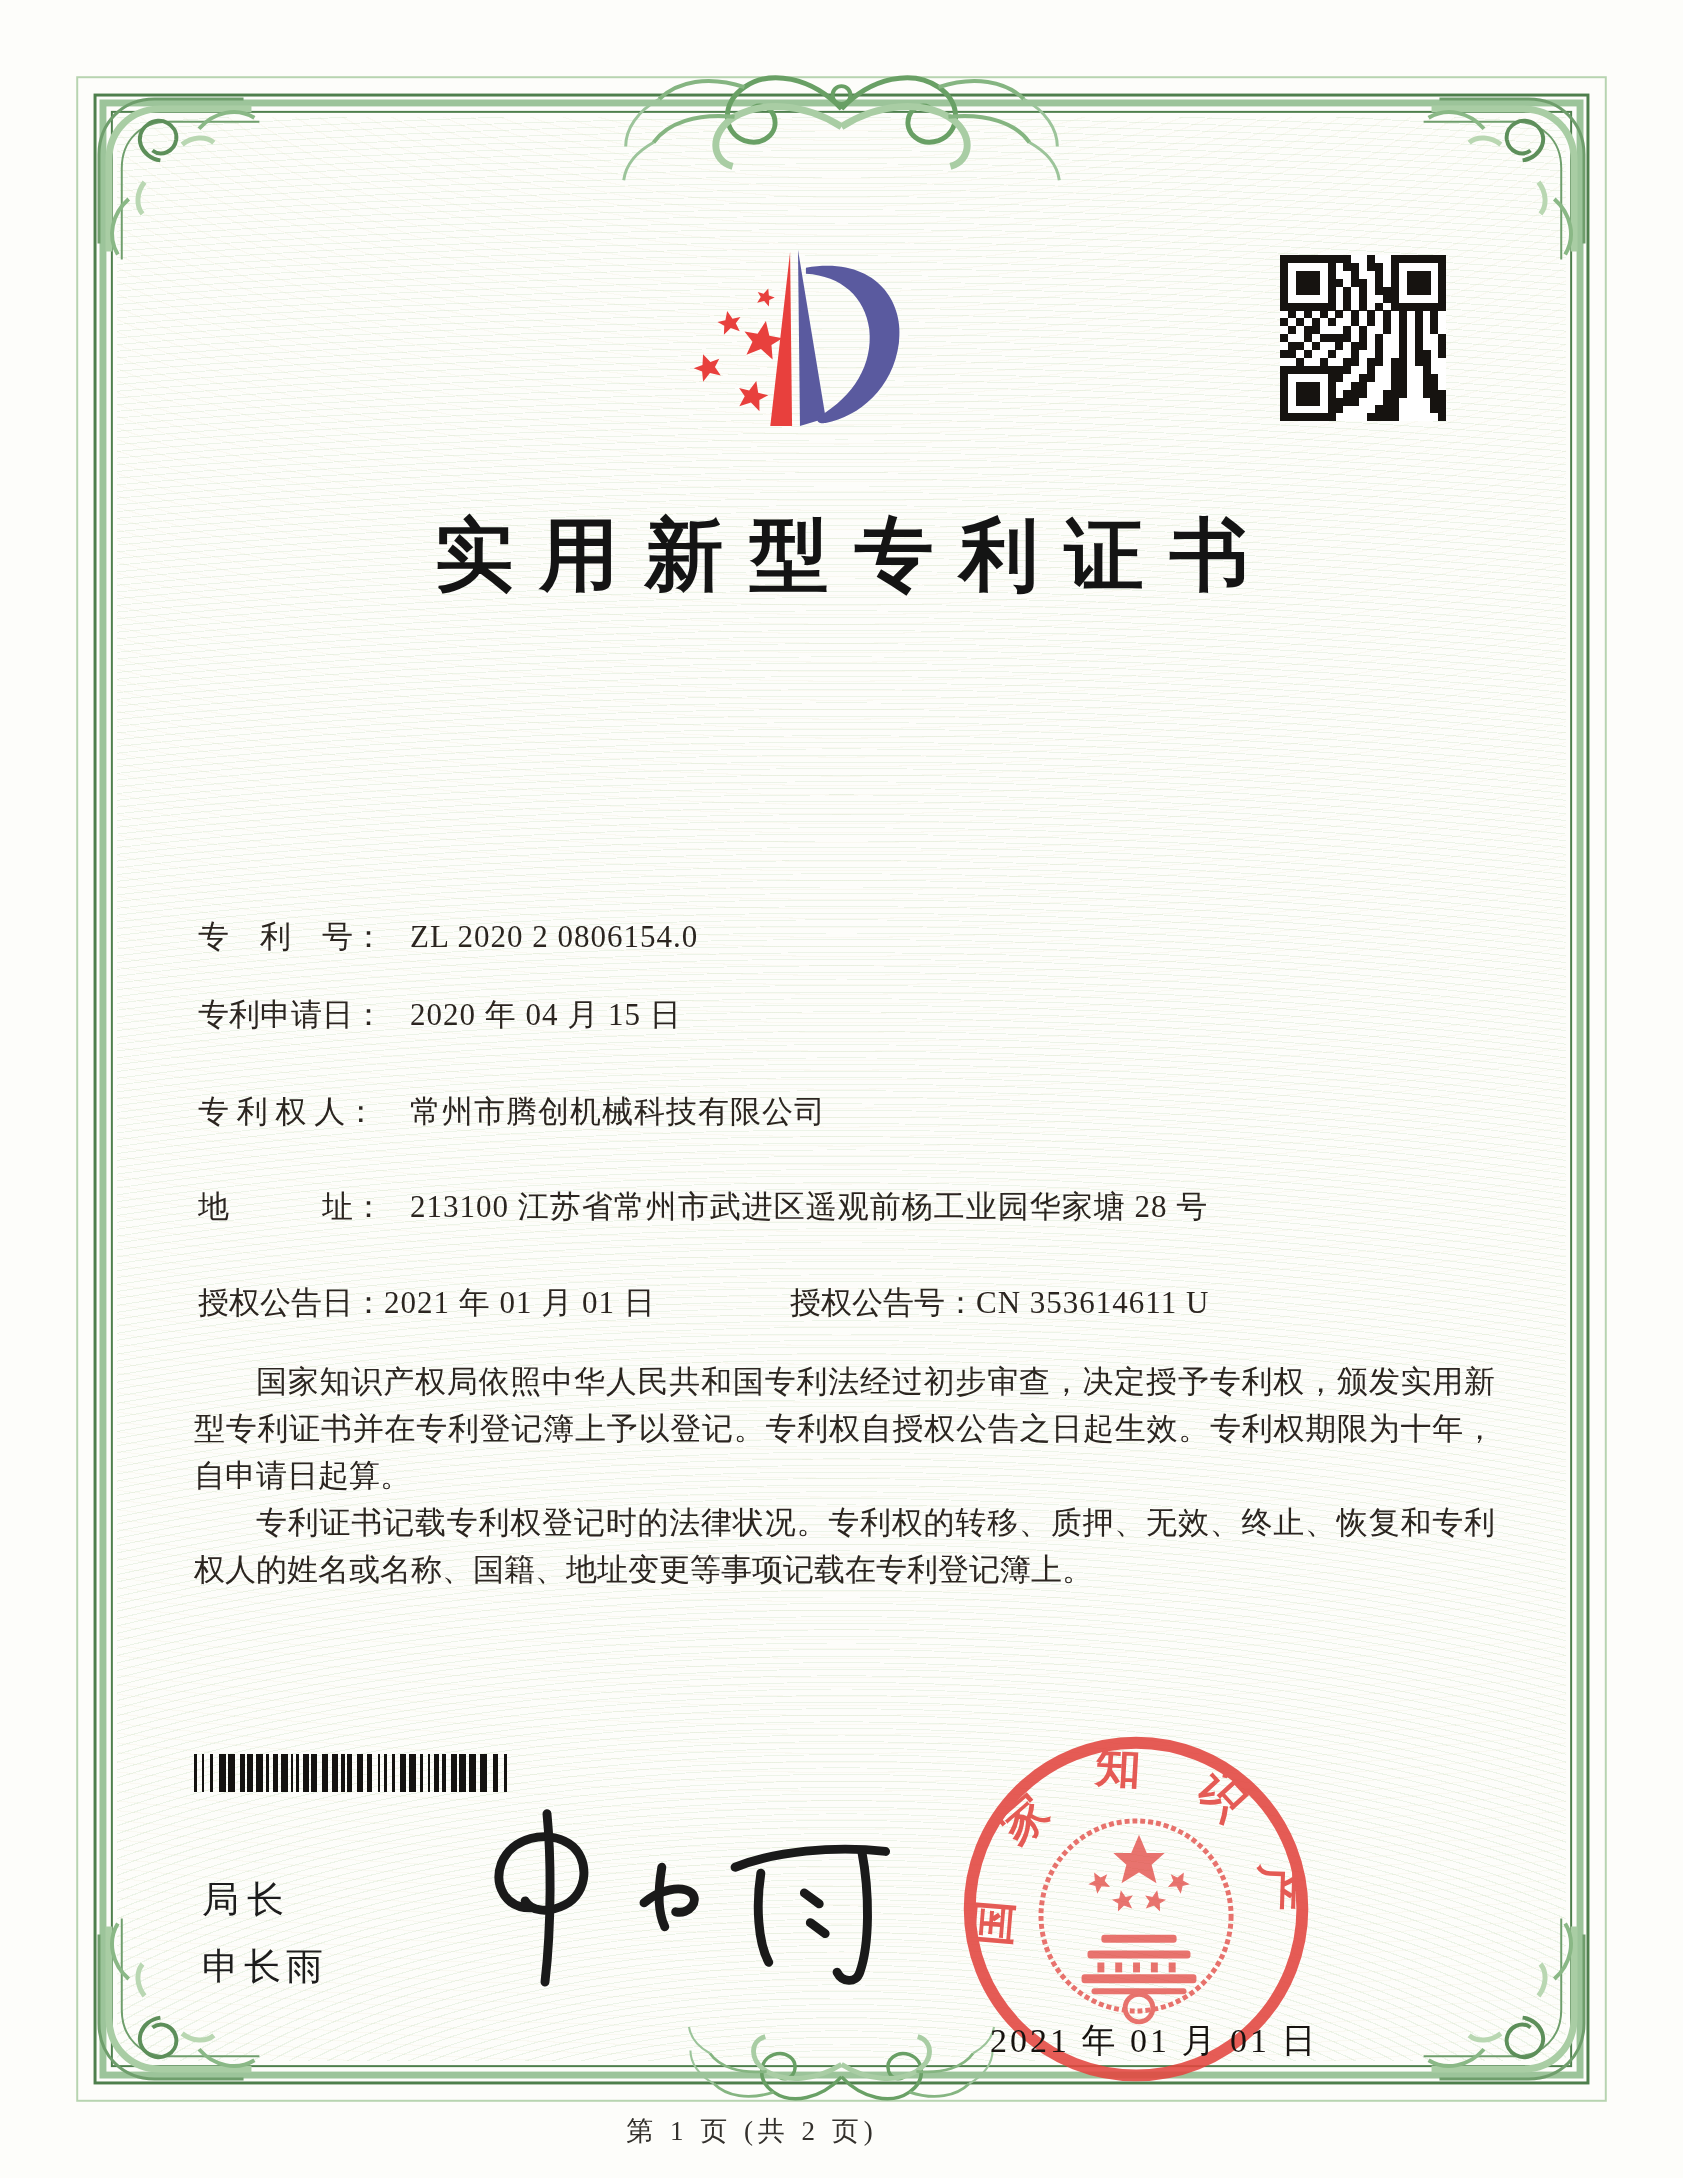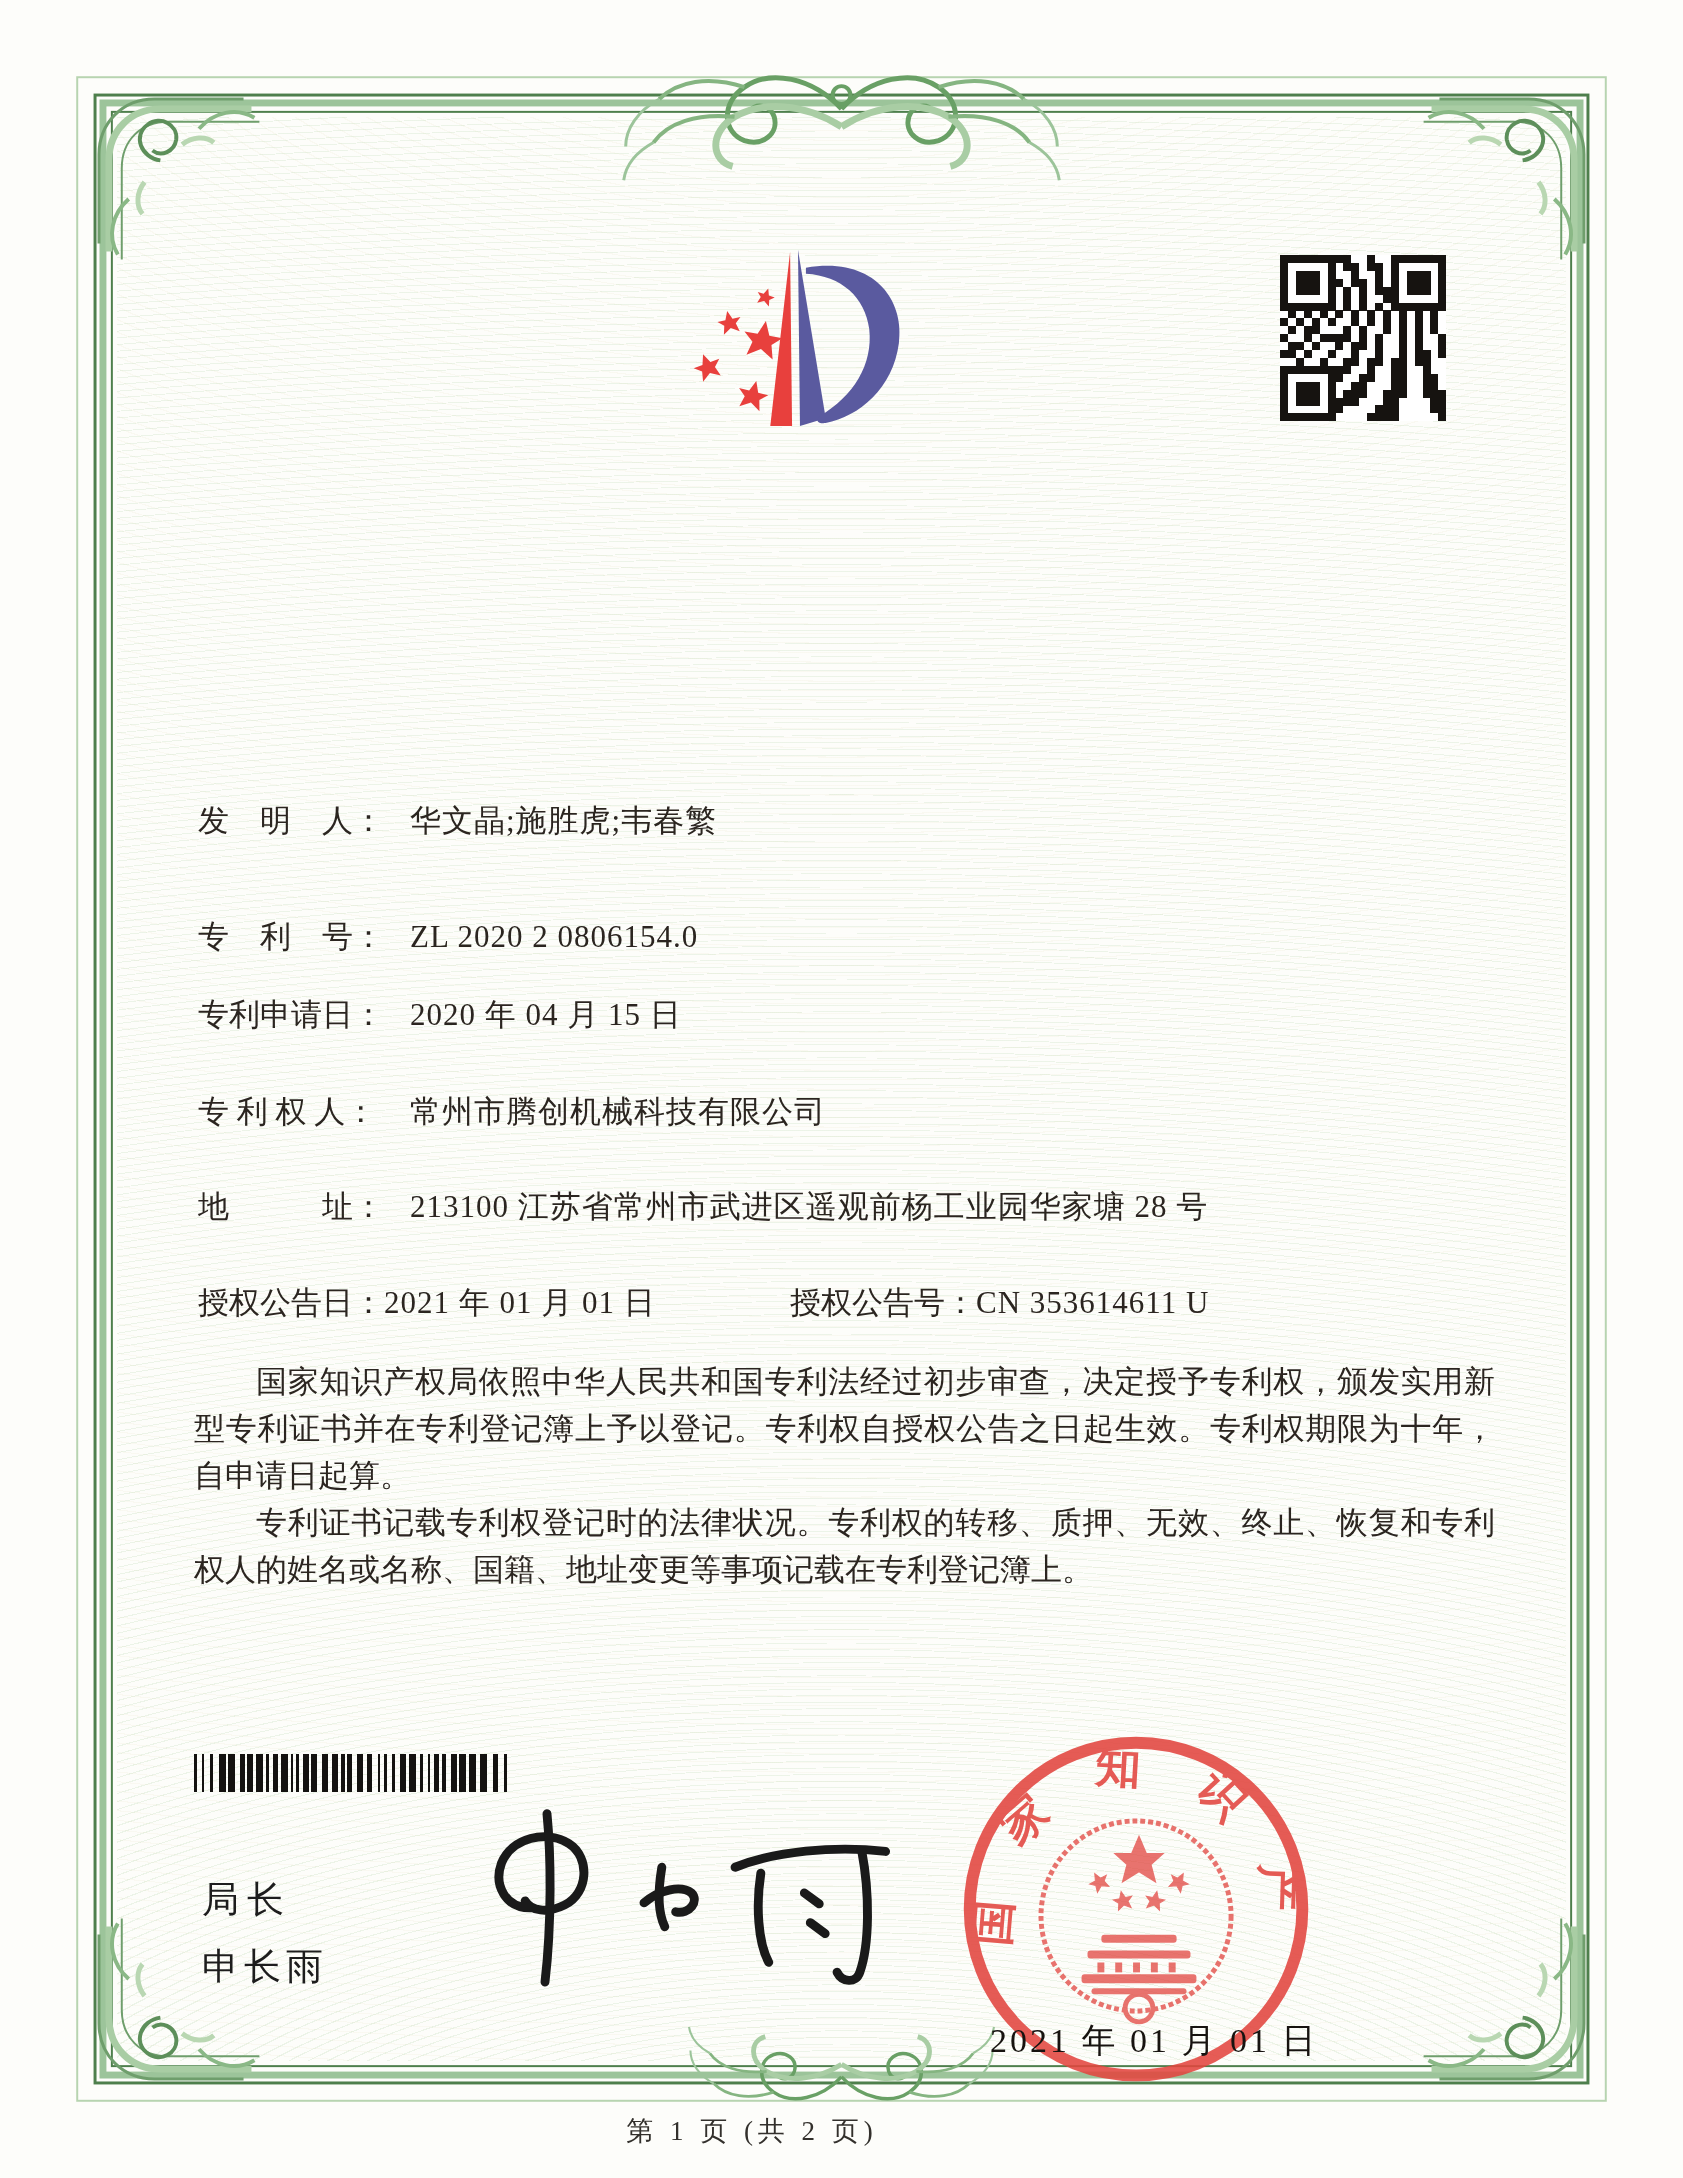--- a/index.html
+++ b/index.html
@@ -336,24 +336,22 @@
       <div class="m" style="left:40px;top:158px;width:8px;height:8px"></div>
       <div class="m" style="left:48px;top:158px;width:8px;height:8px"></div>
       <div class="m" style="left:87px;top:158px;width:8px;height:8px"></div>
       <div class="m" style="left:95px;top:158px;width:8px;height:8px"></div>
       <div class="m" style="left:103px;top:158px;width:8px;height:8px"></div>
       <div class="m" style="left:111px;top:158px;width:8px;height:8px"></div>
       <div class="m" style="left:158px;top:158px;width:8px;height:8px"></div>
     </div>
 
 
-
-  <div class="abs field-row" style="top:800px">
-    <span class="flabel">发　明　人：</span><span class="fvalue">华文晶;施胜虎;韦春繁</span>
-  </div>
+  <div class="abs title">实用新型专利证书</div>
+
   <div class="abs field-row" style="top:916px">
     <span class="flabel">专　利　号：</span><span class="fvalue">ZL 2020 2 0806154.0</span>
   </div>
   <div class="abs field-row" style="top:994px">
     <span class="flabel">专利申请日：</span><span class="fvalue">2020 年 04 月 15 日</span>
   </div>
   <div class="abs field-row" style="top:1091px">
     <span class="flabel">专 利 权 人：</span><span class="fvalue">常州市腾创机械科技有限公司</span>
   </div>
   <div class="abs field-row" style="top:1186px">

